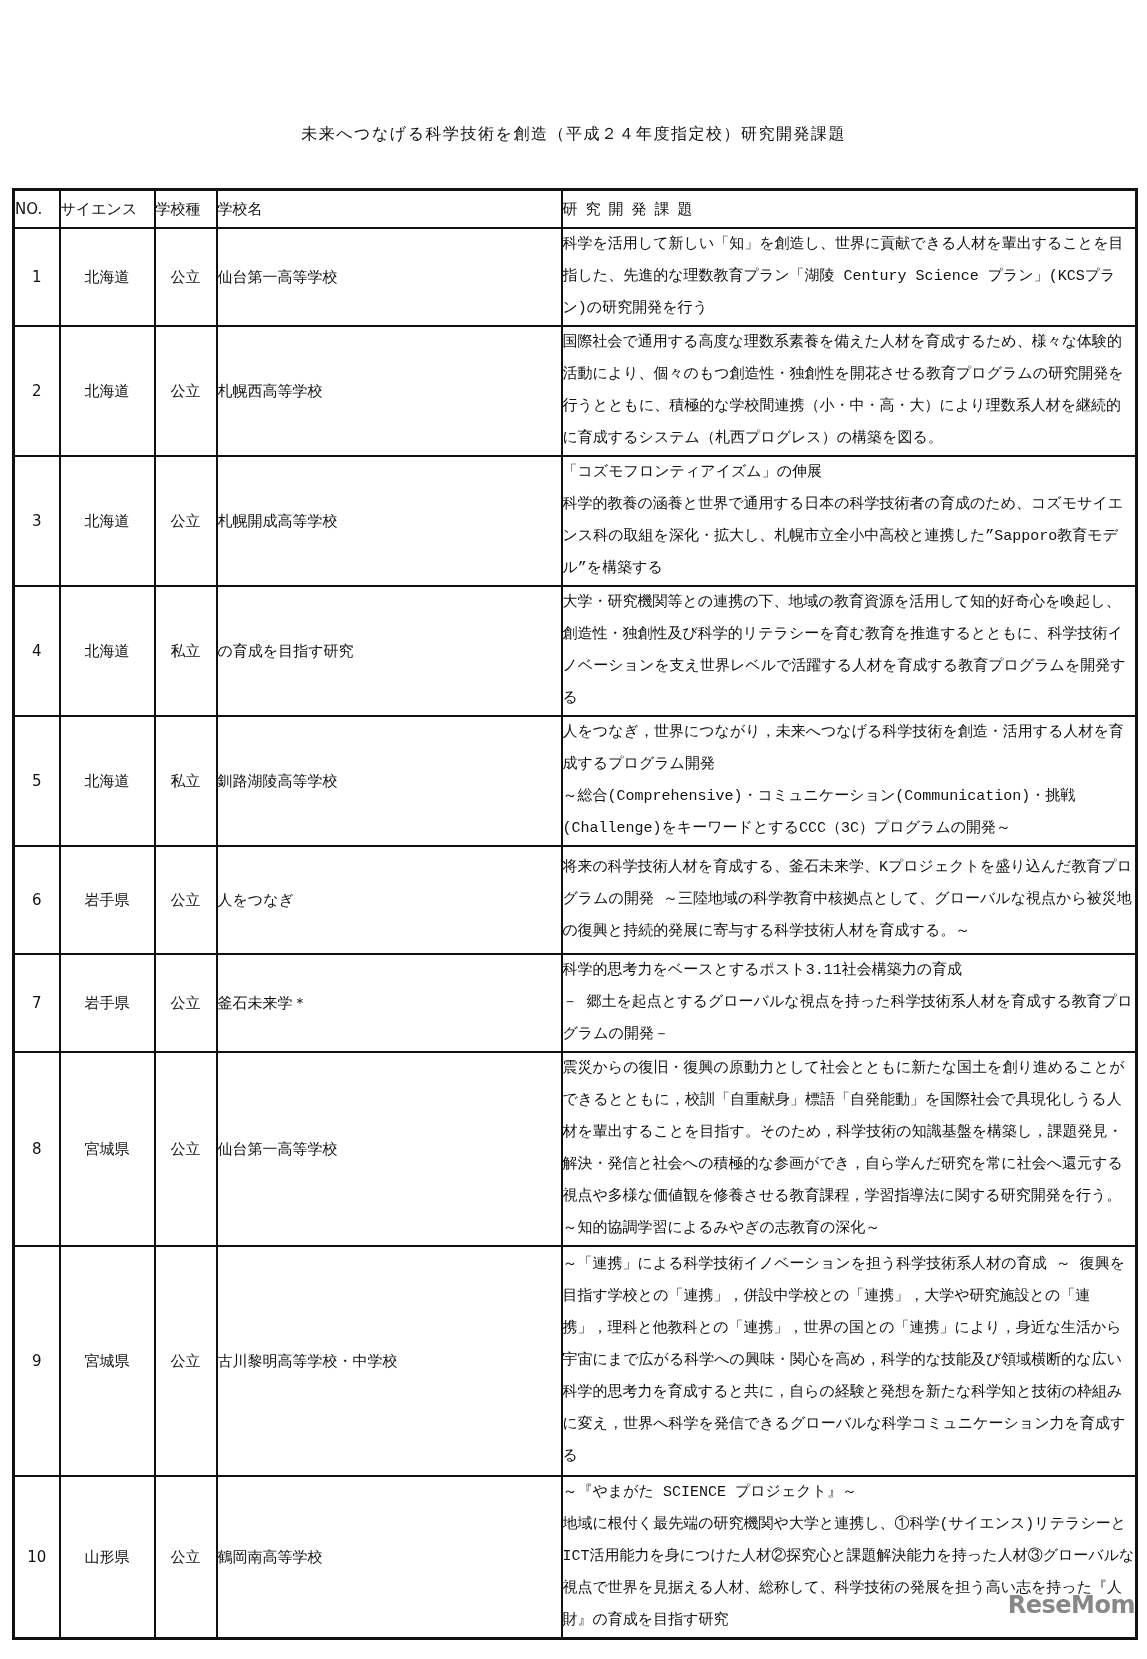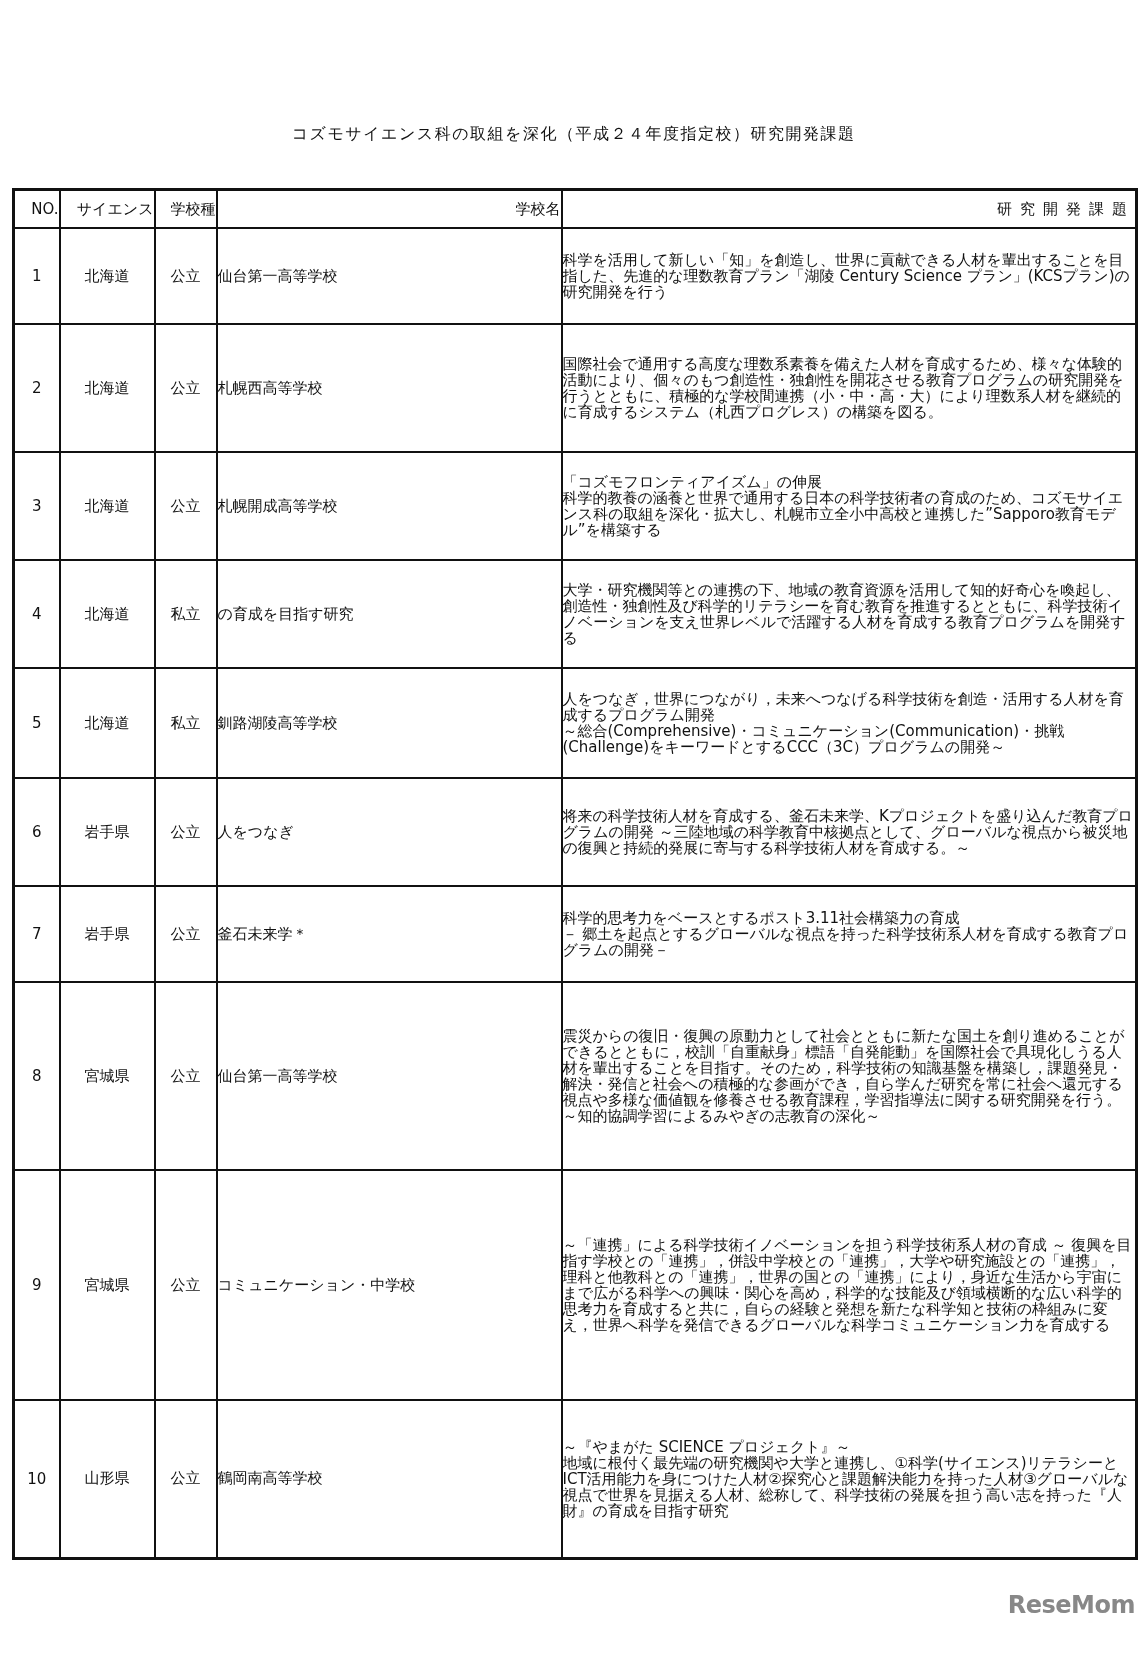--- a/index.html
+++ b/index.html
@@ -14,38 +14,39 @@
     }
     table.ssh {
       position: absolute; left: 12px; top: 188px;
       width: 1123px; border-collapse: collapse; table-layout: fixed;
       border: 3px solid #111;
     }
     table.ssh th, table.ssh td {
       border: 2px solid #111; padding: 0; font-weight: normal;
       vertical-align: middle; font-size: 15px;
     }
-    table.ssh th { height: 36px; text-align: right; font-size: 15px; }
+    table.ssh th { height: 36px; text-align: left; font-size: 15px; }
     th.col-research { letter-spacing: 8px; }
     td.c-no, td.c-pref, td.c-type { text-align: center; }
     td.c-school { padding-left: 3px; }
     td.c-research {
-      padding: 6px 4px 6px 5px; font-size: 14.5px; line-height: 16px;
+      padding: 6px 4px 6px 5px; font-size: 14.5px; line-height: 32px;
       white-space: pre-line;
+      font-family: Liberation Mono, monospace;
     }
     .watermark {
       position: absolute; right: 12px; bottom: 40px;
       font-family: "DejaVu Sans", sans-serif; font-weight: bold;
       font-size: 24px; color: #888; letter-spacing: -0.5px; margin-left: 24px;
     }
   </style>
 </head>
 <body>
 
-<div class="doc-title">コズモサイエンス科の取組を深化（平成２４年度指定校）研究開発課題</div>
+<div class="doc-title">未来へつなげる科学技術を創造（平成２４年度指定校）研究開発課題</div>
 
 <table class="ssh">
   <colgroup>
     <col style="width:46px">
     <col style="width:95px">
     <col style="width:62px">
     <col style="width:345px">
     <col style="width:575px">
   </colgroup>
   <thead>
@@ -114,21 +115,21 @@
       <td class="c-no">8</td>
       <td class="c-pref">宮城県</td>
       <td class="c-type">公立</td>
       <td class="c-school">仙台第一高等学校</td>
       <td class="c-research">震災からの復旧・復興の原動力として社会とともに新たな国土を創り進めることができるとともに，校訓「自重献身」標語「自発能動」を国際社会で具現化しうる人材を輩出することを目指す。そのため，科学技術の知識基盤を構築し，課題発見・解決・発信と社会への積極的な参画ができ，自ら学んだ研究を常に社会へ還元する視点や多様な価値観を修養させる教育課程，学習指導法に関する研究開発を行う。～知的協調学習によるみやぎの志教育の深化～</td>
     </tr>
     <tr style="height:230px">
       <td class="c-no">9</td>
       <td class="c-pref">宮城県</td>
       <td class="c-type">公立</td>
-      <td class="c-school">コミュニケーション・中学校</td>
+      <td class="c-school">古川黎明高等学校・中学校</td>
       <td class="c-research">～「連携」による科学技術イノベーションを担う科学技術系人材の育成 ～ 復興を目指す学校との「連携」，併設中学校との「連携」，大学や研究施設との「連携」，理科と他教科との「連携」，世界の国との「連携」により，身近な生活から宇宙にまで広がる科学への興味・関心を高め，科学的な技能及び領域横断的な広い科学的思考力を育成すると共に，自らの経験と発想を新たな科学知と技術の枠組みに変え，世界へ科学を発信できるグローバルな科学コミュニケーション力を育成する</td>
     </tr>
     <tr style="height:158px">
       <td class="c-no">10</td>
       <td class="c-pref">山形県</td>
       <td class="c-type">公立</td>
       <td class="c-school">鶴岡南高等学校</td>
       <td class="c-research">～『やまがた SCIENCE プロジェクト』～
 地域に根付く最先端の研究機関や大学と連携し、①科学(サイエンス)リテラシーとICT活用能力を身につけた人材②探究心と課題解決能力を持った人材③グローバルな視点で世界を見据える人材、総称して、科学技術の発展を担う高い志を持った『人財』の育成を目指す研究</td>
     </tr>

